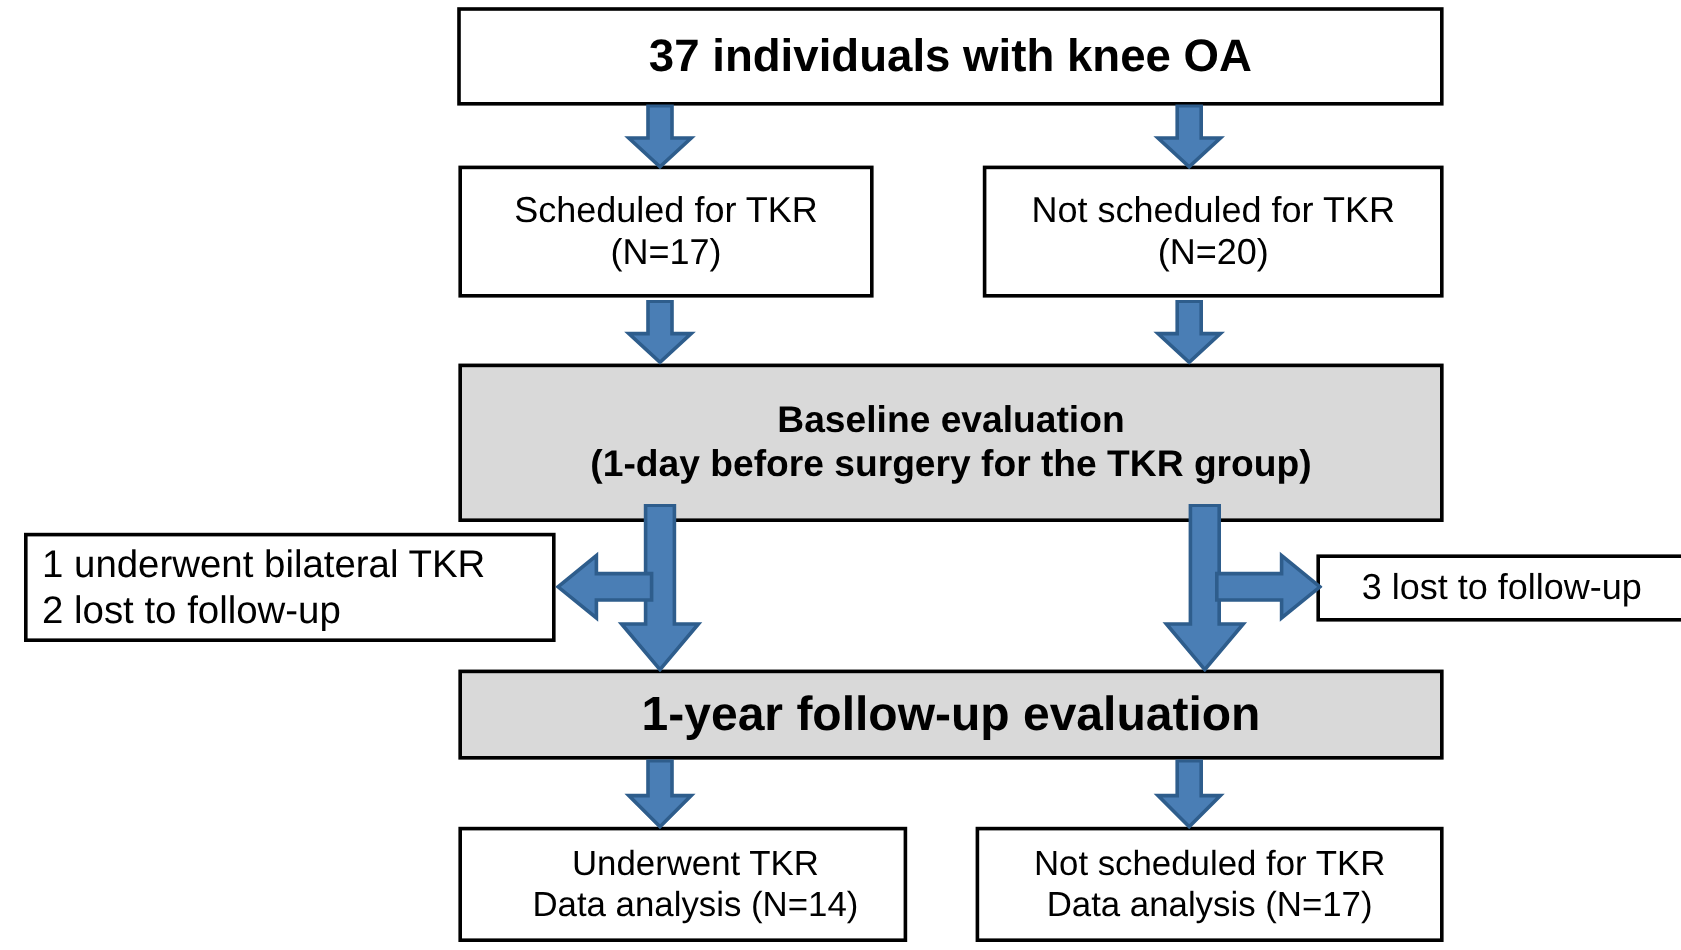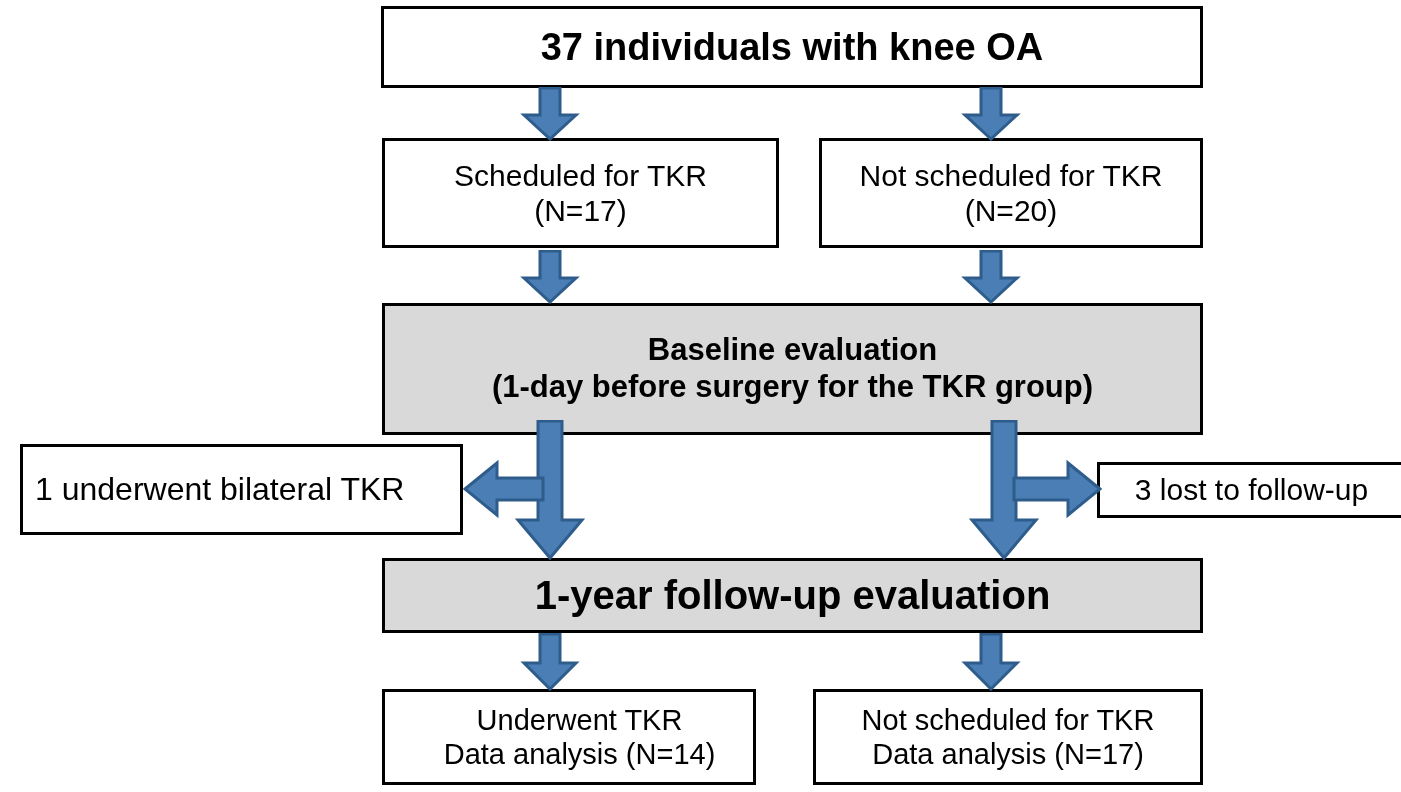--- a/index.html
+++ b/index.html
@@ -37,21 +37,21 @@
   .box.bold {
     font-weight: bold;
   }
   .box .line {
     display: block;
     white-space: nowrap;
   }
 
   
   #box-top        { left: 365px; top: 6px;   width: 822px; height: 82px;  font-size: 38px; }
-  #box-sched      { left: 366px; top: 138px; width: 397px; height: 110px; font-size: 30px; align-items: center; }
+  #box-sched      { left: 366px; top: 138px; width: 346px; height: 110px; font-size: 30px; align-items: center; }
   #box-notsched   { left: 803px; top: 138px; width: 384px; height: 110px; font-size: 30px; }
   #box-baseline   { left: 366px; top: 303px; width: 821px; height: 132px; font-size: 31px; }
   #box-dropleft   { left: 4px;   top: 444px; width: 443px; height: 91px;  font-size: 32px;
                     align-items: flex-start; text-align: center; padding-left: 12px; }
   #box-dropright  { left: 1081px;top: 462px; width: 309px; height: 56px;  font-size: 30px; }
   #box-followup   { left: 366px; top: 558px; width: 821px; height: 75px;  font-size: 40px; }
   #box-underwent  { left: 366px; top: 689px; width: 374px; height: 96px;  font-size: 29px; padding-left: 21px; }
   #box-notsched2  { left: 797px; top: 689px; width: 390px; height: 96px;  font-size: 29px; }
 
   
@@ -79,20 +79,21 @@
     <span class="line">(N=20)</span>
   </div>
 
   <div class="box shaded bold" id="box-baseline">
     <span class="line">Baseline evaluation</span>
     <span class="line">(1-day before surgery for the TKR group)</span>
   </div>
 
   <div class="box" id="box-dropleft">
     <span class="line">1 underwent bilateral TKR</span>
+    <span class="line">2 lost to follow-up</span>
   </div>
 
   <div class="box" id="box-dropright">
     <span class="line">3 lost to follow-up</span>
   </div>
 
   <div class="box shaded bold" id="box-followup">
     <span class="line">1-year follow-up evaluation</span>
   </div>
 

